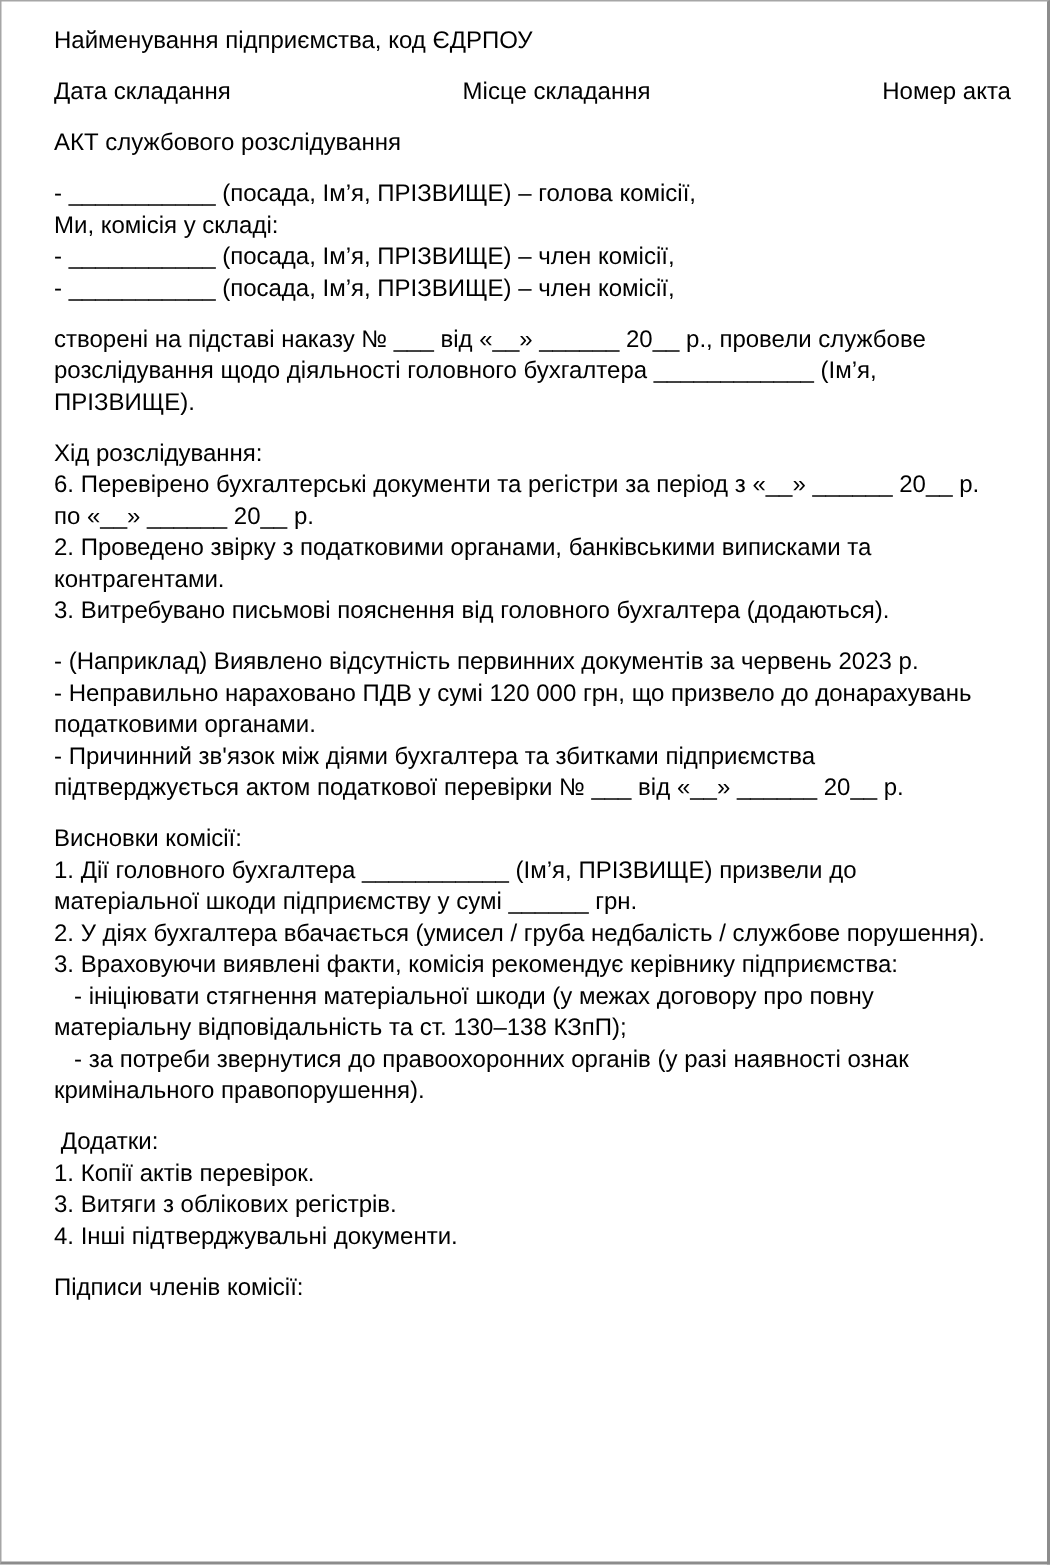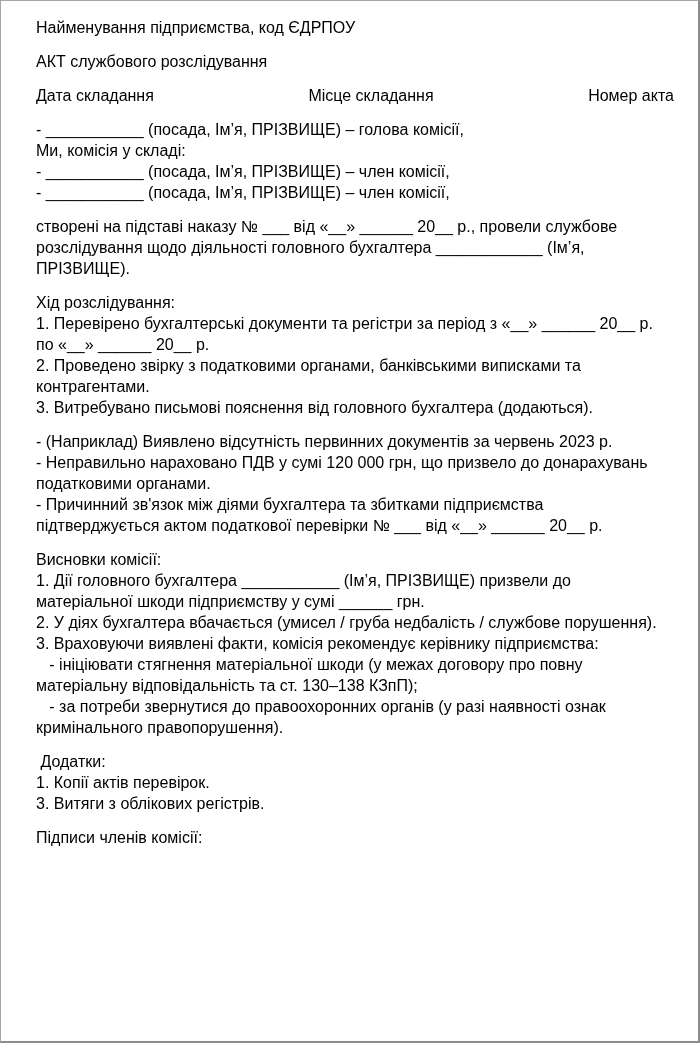--- a/index.html
+++ b/index.html
@@ -31,45 +31,45 @@
 </head>
 <body>
 
 <div class="page">
 
   <section class="sec">
     <p class="ln center">Найменування підприємства, код ЄДРПОУ</p>
   </section>
 
   <section class="sec">
-    <p class="ln center">АКТ службового розслідування</p>
-  </section>
-
-  <section class="sec">
     <div class="meta-row">
       <span class="ln">Дата складання</span>
       <span class="ln">Місце складання</span>
       <span class="ln">Номер акта</span>
     </div>
+  </section>
+
+  <section class="sec">
+    <p class="ln center">АКТ службового розслідування</p>
   </section>
 
   <section class="sec">
     <p class="ln">- ___________ (посада, Ім’я, ПРІЗВИЩЕ) – голова комісії,</p>
     <p class="ln">Ми, комісія у складі:</p>
     <p class="ln">- ___________ (посада, Ім’я, ПРІЗВИЩЕ) – член комісії,</p>
     <p class="ln">- ___________ (посада, Ім’я, ПРІЗВИЩЕ) – член комісії,</p>
   </section>
 
   <section class="sec">
     <p class="ln">створені на підставі наказу № ___ від «__» ______ 20__ р., провели службове розслідування щодо діяльності головного бухгалтера ____________ (Ім’я, ПРІЗВИЩЕ).</p>
   </section>
 
   <section class="sec">
     <p class="ln">Хід розслідування:</p>
-    <p class="ln">1. Перевірено бухгалтерські документи та регістри за період з «__» ______ 20__ р. по «__» ______ 20__ р.</p>
+    <p class="ln">6. Перевірено бухгалтерські документи та регістри за період з «__» ______ 20__ р. по «__» ______ 20__ р.</p>
     <p class="ln">2. Проведено звірку з податковими органами, банківськими виписками та контрагентами.</p>
     <p class="ln">3. Витребувано письмові пояснення від головного бухгалтера (додаються).</p>
   </section>
 
   <section class="sec">
     <p class="ln">- (Наприклад) Виявлено відсутність первинних документів за червень 2023 р.</p>
     <p class="ln">- Неправильно нараховано ПДВ у сумі 120 000 грн, що призвело до донарахувань податковими органами.</p>
     <p class="ln">- Причинний зв'язок між діями бухгалтера та збитками підприємства підтверджується актом податкової перевірки № ___ від «__» ______ 20__ р.</p>
   </section>
 
@@ -79,19 +79,20 @@
     <p class="ln">2. У діях бухгалтера вбачається (умисел / груба недбалість / службове порушення).</p>
     <p class="ln">3. Враховуючи виявлені факти, комісія рекомендує керівнику підприємства:</p>
     <p class="ln">   - ініціювати стягнення матеріальної шкоди (у межах договору про повну матеріальну відповідальність та ст. 130–138 КЗпП);</p>
     <p class="ln">   - за потреби звернутися до правоохоронних органів (у разі наявності ознак кримінального правопорушення).</p>
   </section>
 
   <section class="sec">
     <p class="ln"> Додатки:</p>
     <p class="ln">1. Копії актів перевірок.</p>
     <p class="ln">3. Витяги з облікових регістрів.</p>
+    <p class="ln">4. Інші підтверджувальні документи.</p>
   </section>
 
   <section class="sec">
     <p class="ln">Підписи членів комісії:</p>
   </section>
 
 </div>
 
 </body></html>

